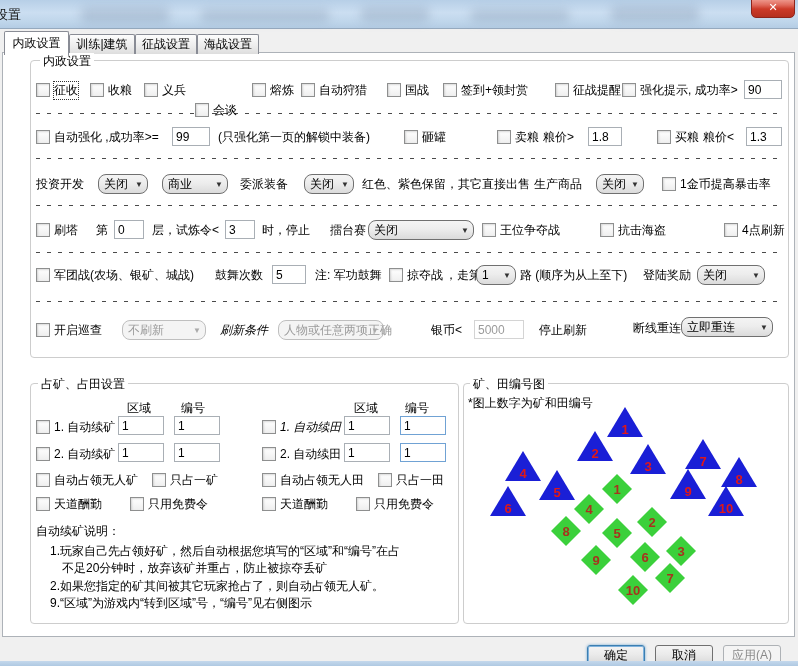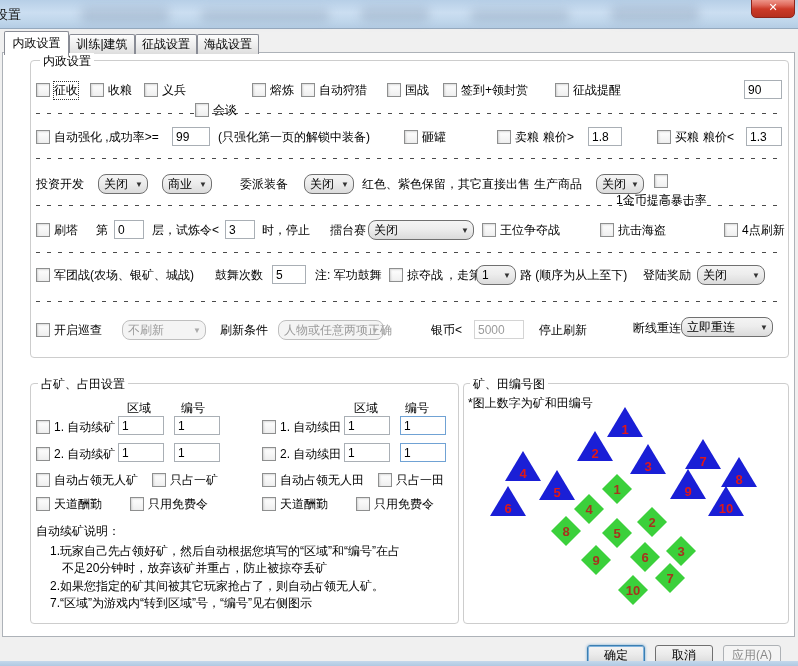--- a/index.html
+++ b/index.html
@@ -124,20 +124,24 @@
       <span class="cbt">国战</span>
     </label>
   <label class="cb" style="left:443px;top:80px;">
       <span class="box"></span>
       <span class="cbt">签到+领封赏</span>
     </label>
   <label class="cb" style="left:531px;top:80px;padding-left:24px;">
       <span class="box"></span>
       <span class="cbt">征战提醒</span>
     </label>
+  <label class="cb" style="left:622px;top:80px;">
+      <span class="box"></span>
+      <span class="cbt">强化提示, 成功率&gt;</span>
+    </label>
   <input class="tb" readonly="" style="left: 744px; top: 80px; width: 38px;" value="90">
   <div class="sep" style="top:113px;"></div>
 
   <label class="cb" style="left:36px;top:127px;">
       <span class="box"></span>
       <span class="cbt">自动强化 ,成功率&gt;=</span>
     </label>
   <input class="tb" readonly="" style="left: 172px; top: 127px; width: 38px;" value="99">
   <span class="lbl" style="left:218px;top:127px;">(只强化第一页的解锁中装备)</span>
   <label class="cb" style="left:404px;top:127px;">
@@ -156,36 +160,36 @@
     </label>
   <span class="lbl" style="left:703px;top:127px;">粮价&lt;</span>
   <input class="tb" readonly="" style="left: 746px; top: 127px; width: 36px;" value="1.3">
   <div class="sep" style="top:158px;"></div>
 
   <span class="lbl" style="left:36px;top:174px;">投资开发</span>
   <div class="dd" style="left:98px;top:174px;width:50px;">
       <span>关闭</span>
       <span class="arr">▼</span>
     </div>
-  <div class="dd" style="left:162px;top:174px;width:50px;">
+  <div class="dd" style="left:162px;top:174px;width:66px;">
       <span>商业</span>
       <span class="arr">▼</span>
     </div>
   <span class="lbl" style="left:240px;top:174px;">委派装备</span>
   <div class="dd" style="left:304px;top:174px;width:50px;">
       <span>关闭</span>
       <span class="arr">▼</span>
     </div>
   <span class="lbl" style="left:362px;top:174px;">红色、紫色保留，其它直接出售</span>
   <span class="lbl" style="left:534px;top:174px;">生产商品</span>
   <div class="dd" style="left:596px;top:174px;width:48px;">
       <span>关闭</span>
       <span class="arr">▼</span>
     </div>
-  <label class="cb" style="left:616px;top:174px;flex-direction:column;">
+  <label class="cb" style="left:662px;top:174px;">
       <span class="box"></span>
       <span class="cbt">1金币提高暴击率</span>
     </label>
   <div class="sep" style="top:205px;"></div>
 
   <label class="cb" style="left:36px;top:220px;">
       <span class="box"></span>
       <span class="cbt">刷塔</span>
     </label>
   <span class="lbl" style="left:96px;top:220px;">第</span>
@@ -237,21 +241,21 @@
   <div class="sep" style="top:301px;"></div>
 
   <label class="cb" style="left:36px;top:320px;">
       <span class="box"></span>
       <span class="cbt">开启巡查</span>
     </label>
   <div class="dd disabled" style="left:122px;top:320px;width:84px;">
       <span>不刷新</span>
       <span class="arr">▼</span>
     </div>
-  <span class="lbl" style="left:220px;top:320px;">刷新条件</span>
+  <span class="lbl" style="left:220px;top:320px;font-style:italic;">刷新条件</span>
   <div class="dd disabled" style="left:278px;top:320px;width:106px;">
       <span>人物或任意两项正确</span>
       <span class="arr">▼</span>
     </div>
   <span class="lbl" style="left:431px;top:320px;">银币&lt;</span>
   <input class="tb disabled" readonly="" style="left: 474px; top: 320px; width: 50px;" value="5000">
   <span class="lbl" style="left:539px;top:320px;">停止刷新</span>
   <span class="lbl" style="left:633px;top:318px;">断线重连</span>
   <div class="dd" style="left:681px;top:317px;width:92px;">
       <span>立即重连</span>
@@ -265,21 +269,21 @@
   <span class="lbl" style="left:181px;top:398px;">编号</span>
   <span class="lbl" style="left:354px;top:398px;">区域</span>
   <span class="lbl" style="left:405px;top:398px;">编号</span>
 
   <label class="cb" style="left:36px;top:417px;">
       <span class="box"></span>
       <span class="cbt">1. 自动续矿</span>
     </label>
   <input class="tb" readonly="" style="left: 118px; top: 416px; width: 46px;" value="1">
   <input class="tb" readonly="" style="left: 174px; top: 416px; width: 46px;" value="1">
-  <label class="cb" style="left:262px;top:417px;">
+  <label class="cb" style="left:262px;top:417px;font-style:italic;">
       <span class="box"></span>
       <span class="cbt">1. 自动续田</span>
     </label>
   <input class="tb" readonly="" style="left: 344px; top: 416px; width: 46px;" value="1">
   <input class="tb hl" readonly="" style="left: 400px; top: 416px; width: 46px;" value="1">
 
   <label class="cb" style="left:36px;top:444px;">
       <span class="box"></span>
       <span class="cbt">2. 自动续矿</span>
     </label>
@@ -323,21 +327,21 @@
     </label>
   <label class="cb" style="left:356px;top:494px;">
       <span class="box"></span>
       <span class="cbt">只用免费令</span>
     </label>
 
   <span class="lbl" style="left:36px;top:521px;">自动续矿说明：</span>
   <span class="lbl" style="left:50px;top:541px;">1.玩家自己先占领好矿，然后自动根据您填写的“区域”和“编号”在占</span>
   <span class="lbl" style="left:62px;top:558px;">不足20分钟时，放弃该矿并重占，防止被掠夺丢矿</span>
   <span class="lbl" style="left:50px;top:576px;">2.如果您指定的矿其间被其它玩家抢占了，则自动占领无人矿。</span>
-  <span class="lbl" style="left:50px;top:593px;">7.“区域”为游戏内“转到区域”号，“编号”见右侧图示</span>
+  <span class="lbl" style="left:50px;top:593px;">9.“区域”为游戏内“转到区域”号，“编号”见右侧图示</span>
 
   <div class="grp" style="left:463px;top:383px;width:324px;height:239px;"></div>
   <span class="grp-title" style="left:470px;top:376px;">矿、田编号图</span>
   <div style="position:absolute;left:463px;top:383px;width:324px;height:239px;z-index:4;">
     <span class="lbl" style="left:5px;top:10px;">*图上数字为矿和田编号</span>
   <div class="shape triangle" style="left: 144px; top: 24px; width: 36px; height: 30px; background: rgb(26, 31, 214);">
         <span class="num" style="color: rgb(224, 24, 24);">1</span>
       </div>
       <div class="shape triangle" style="left: 114px; top: 48px; width: 36px; height: 30px; background: rgb(26, 31, 214);">
         <span class="num" style="color: rgb(224, 24, 24);">2</span>

